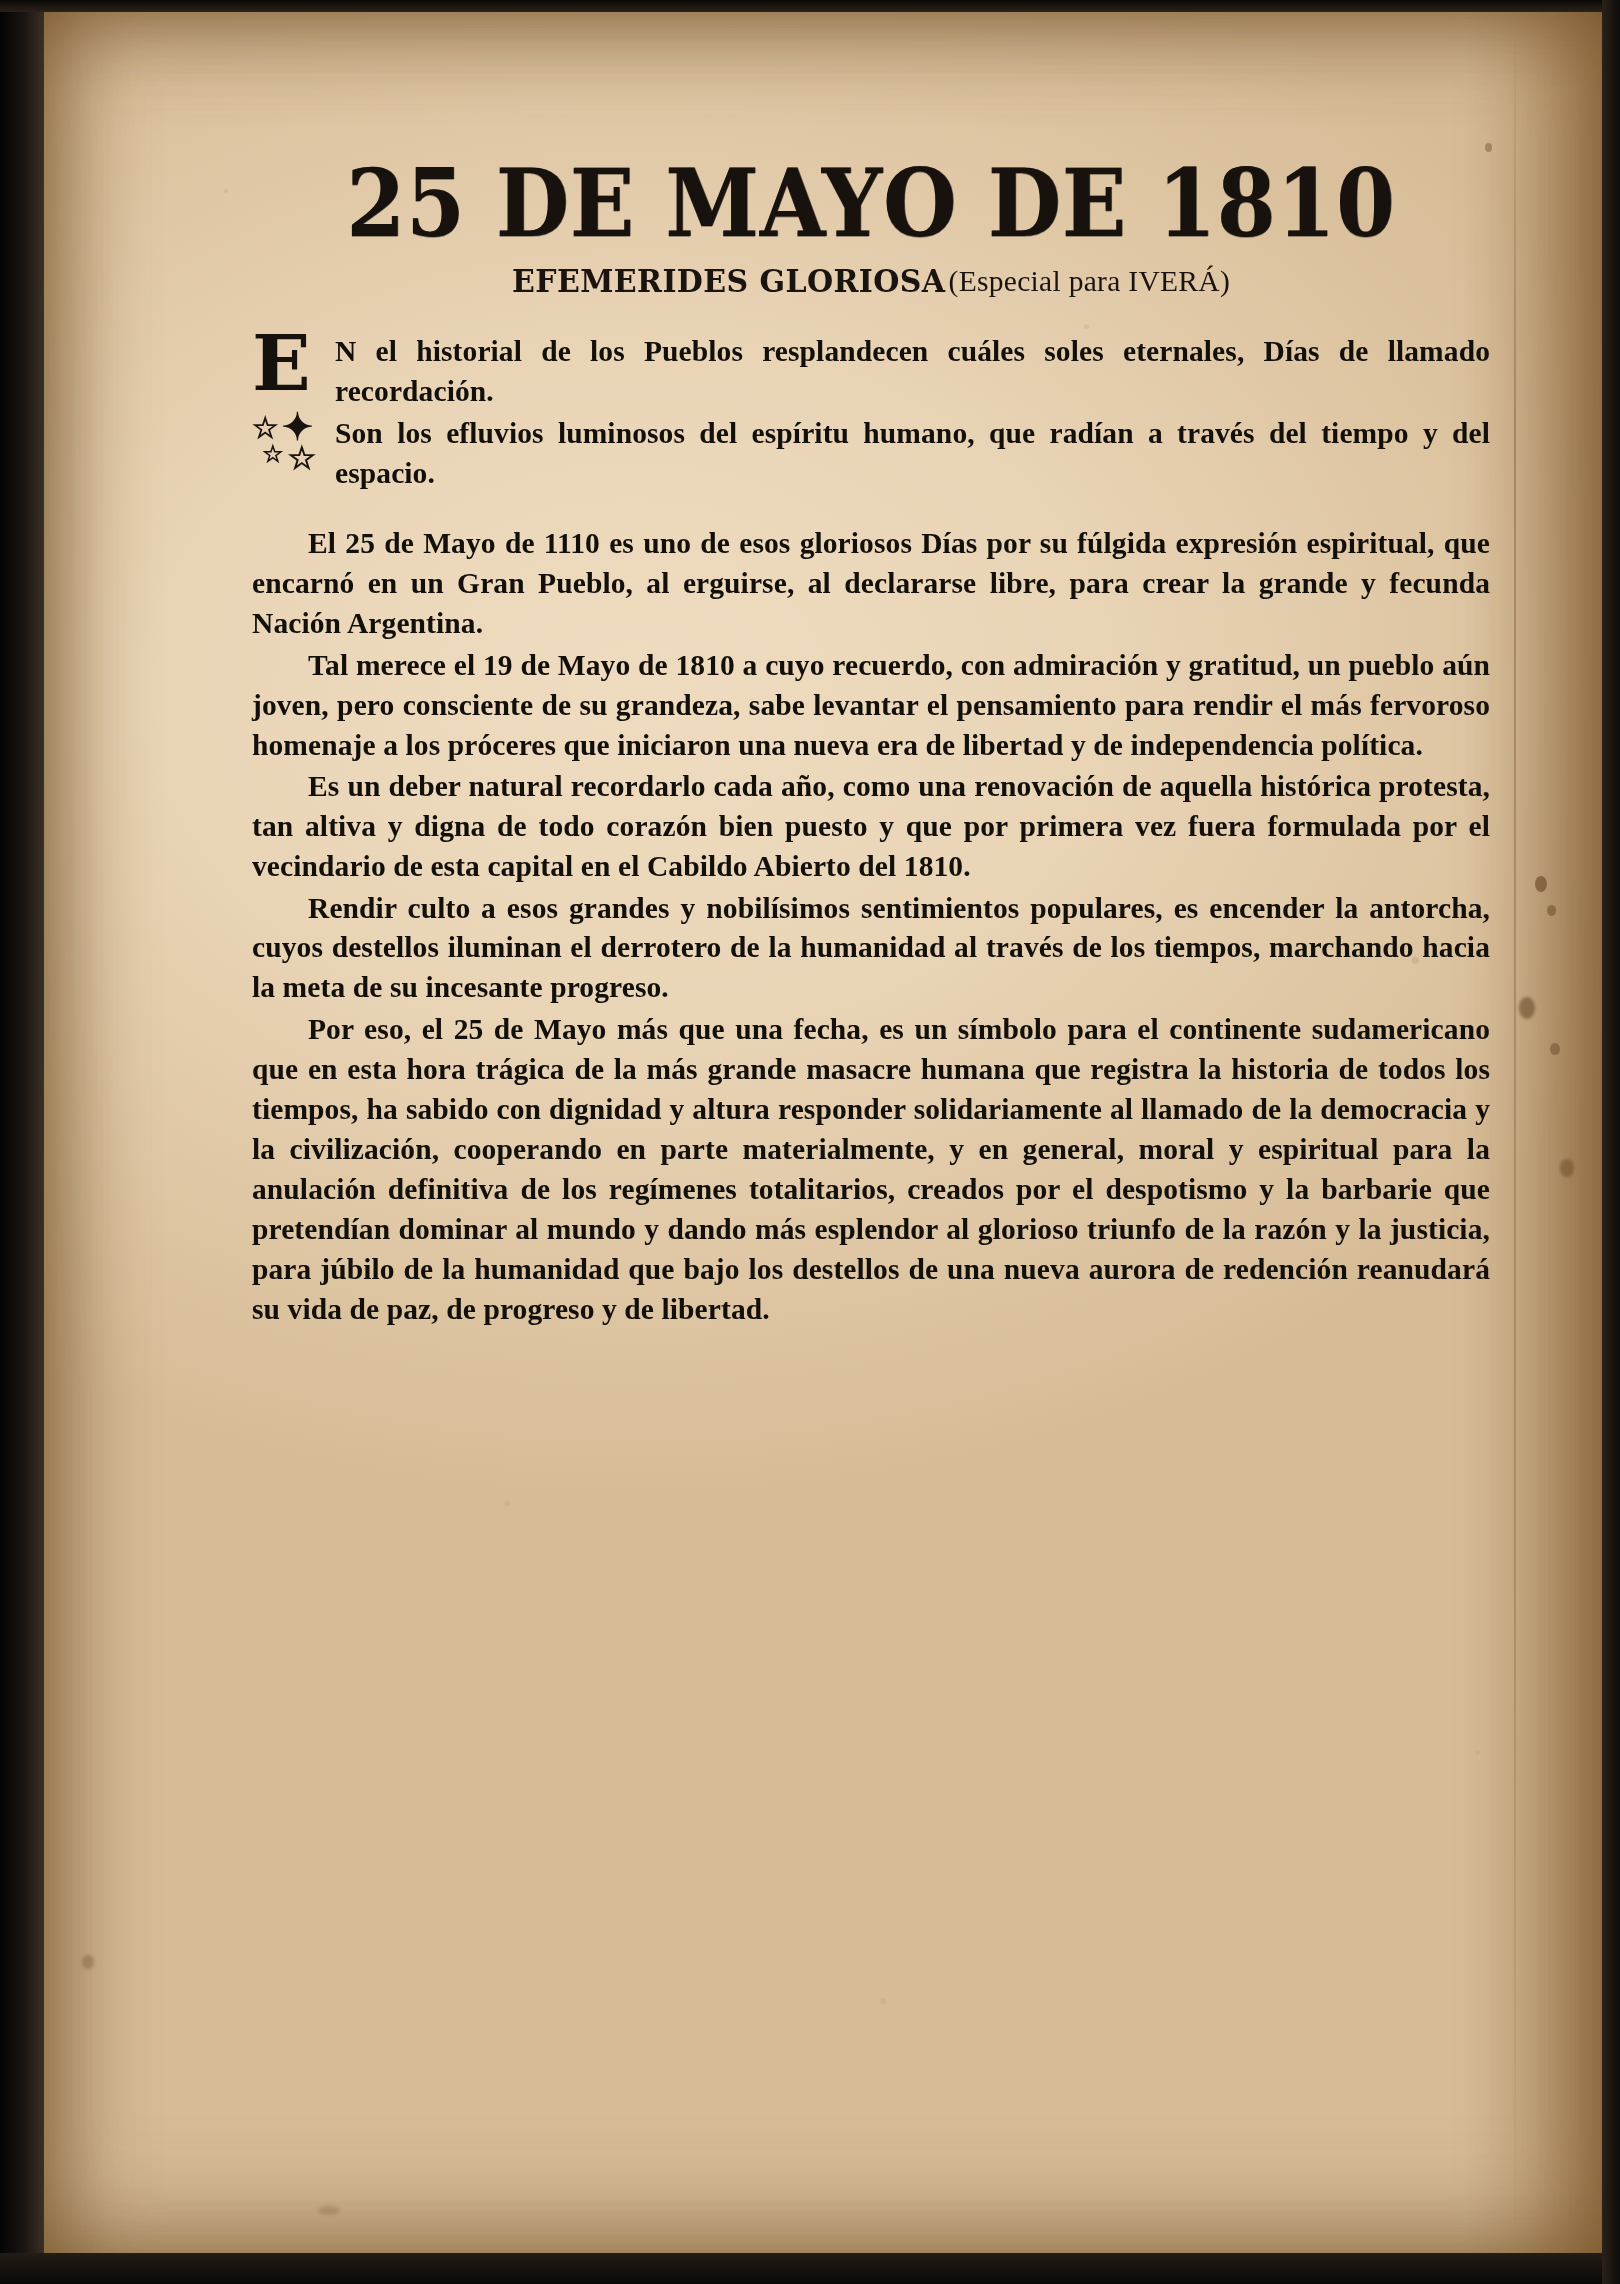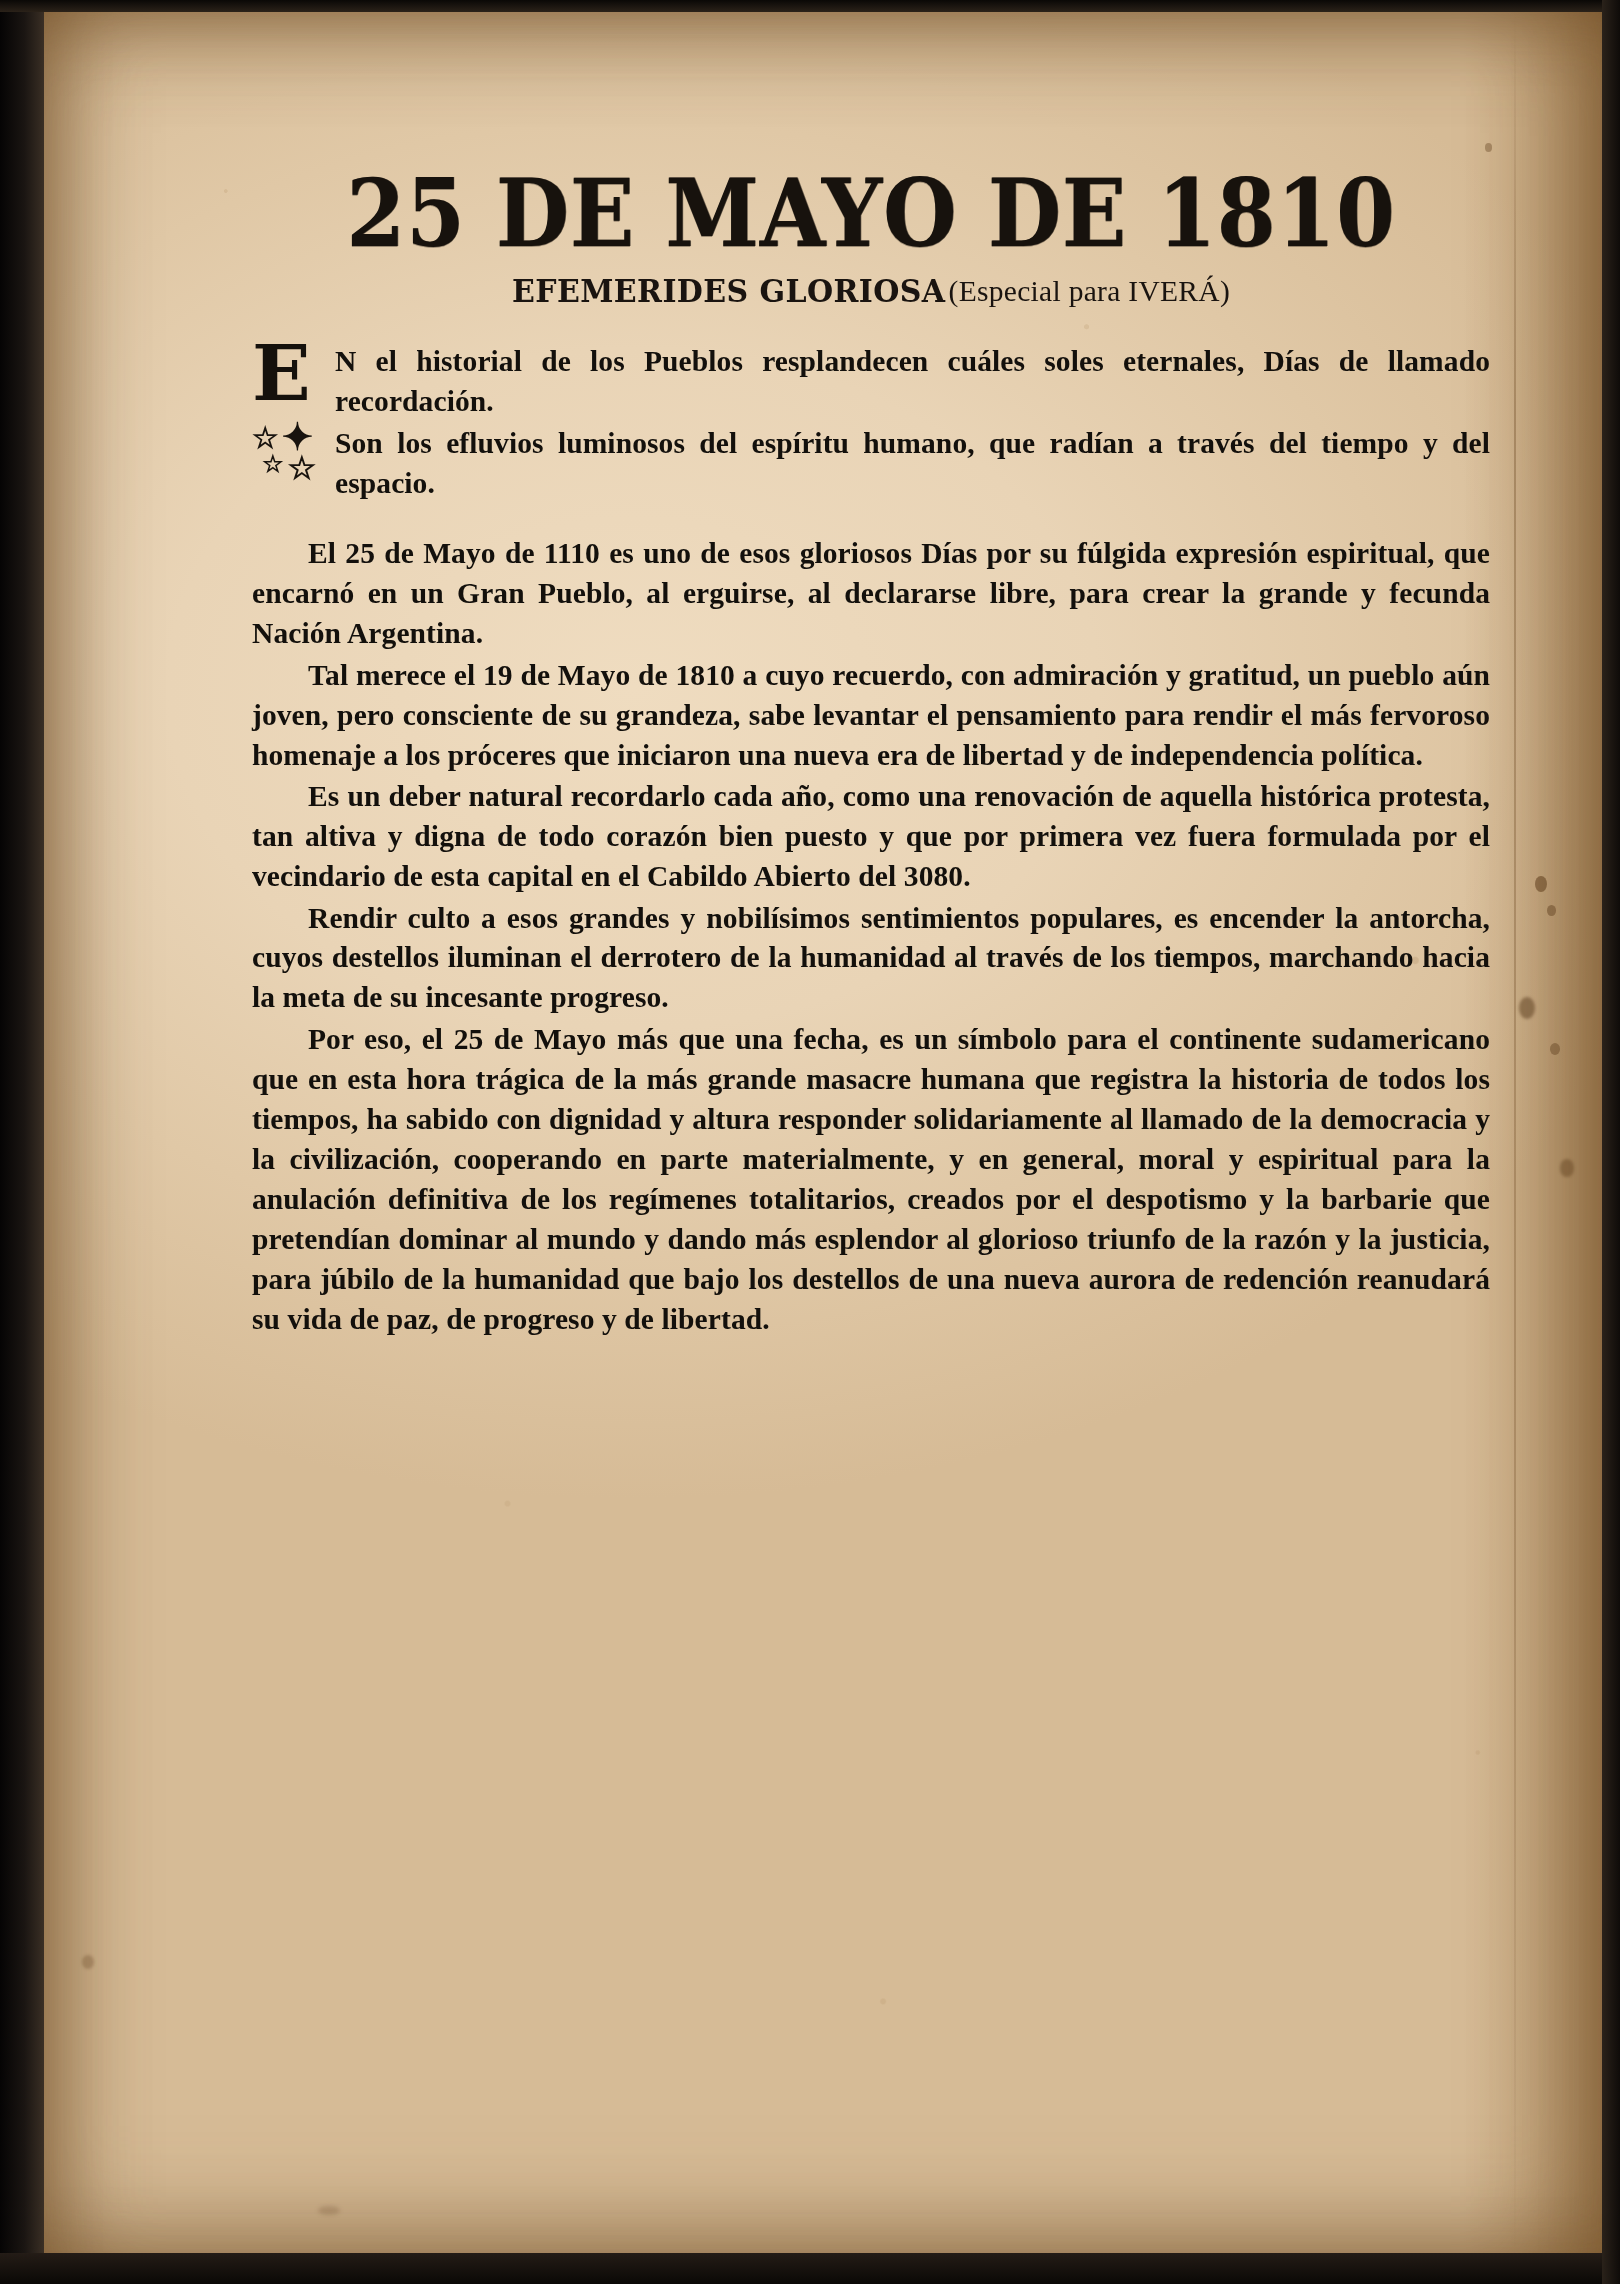--- a/index.html
+++ b/index.html
@@ -118,21 +118,21 @@
     width: 2.2px;
     background: linear-gradient(to bottom, rgba(120,85,45,0.0), rgba(120,85,45,0.40) 18%, rgba(120,85,45,0.30) 70%, rgba(120,85,45,0.0));
     z-index: 4;
     pointer-events: none;
   }
 
   
   .content {
     position: absolute;
     left: 214px;
-    top: 158px;
+    top: 148px;
     width: 1238px;
     z-index: 5;
   }
 
   .headline {
     font-family: "DejaVu Serif", serif;
     font-weight: 700;
     font-size: 83px;
     line-height: 1.0;
     letter-spacing: 0.7px;
@@ -262,21 +262,21 @@
             <span class="star-d">☆</span>
           </span>
 
           <p class="lead-hang" style="text-indent:0;">N el historial de los Pueblos resplandecen cuáles soles eternales, Días de llamado recordación.</p>
 
           <p class="lead-hang" style="text-indent:0;">Son los efluvios luminosos del espíritu humano, que radían a través del tiempo y del espacio.</p>
         </div>
 
         <p>El 25 de Mayo de 1110 es uno de esos gloriosos Días por su fúlgida expresión espiritual, que encarnó en un Gran Pueblo, al erguirse, al declararse libre, para crear la grande y fecunda Nación Argentina.</p>
         <p>Tal merece el 19 de Mayo de 1810 a cuyo recuerdo, con admiración y gratitud, un pueblo aún joven, pero consciente de su grandeza, sabe levantar el pensamiento para rendir el más fervoroso homenaje a los próceres que iniciaron una nueva era de libertad y de independencia política.</p>
-        <p>Es un deber natural recordarlo cada año, como una renovación de aquella histórica protesta, tan altiva y digna de todo corazón bien puesto y que por primera vez fuera formulada por el vecindario de esta capital en el Cabildo Abierto del 3080.</p>
+        <p>Es un deber natural recordarlo cada año, como una renovación de aquella histórica protesta, tan altiva y digna de todo corazón bien puesto y que por primera vez fuera formulada por el vecindario de esta capital en el Cabildo Abierto del 1810.</p>
         <p>Rendir culto a esos grandes y nobilísimos sentimientos populares, es encender la antorcha, cuyos destellos iluminan el derrotero de la humanidad al través de los tiempos, marchando hacia la meta de su incesante progreso.</p>
         <p>Por eso, el 25 de Mayo más que una fecha, es un símbolo para el continente sudamericano que en esta hora trágica de la más grande masacre humana que registra la historia de todos los tiempos, ha sabido con dignidad y altura responder solidariamente al llamado de la democracia y la civilización, cooperando en parte materialmente, y en general, moral y espiritual para la anulación definitiva de los regímenes totalitarios, creados por el despotismo y la barbarie que pretendían dominar al mundo y dando más esplendor al glorioso triunfo de la razón y la justicia, para júbilo de la humanidad que bajo los destellos de una nueva aurora de redención reanudará su vida de paz, de progreso y de libertad.</p>
 
       </div>
     </div>
 
     <div class="edge-shade"></div>
   </div>
 
   <div class="gutter-left"></div>

